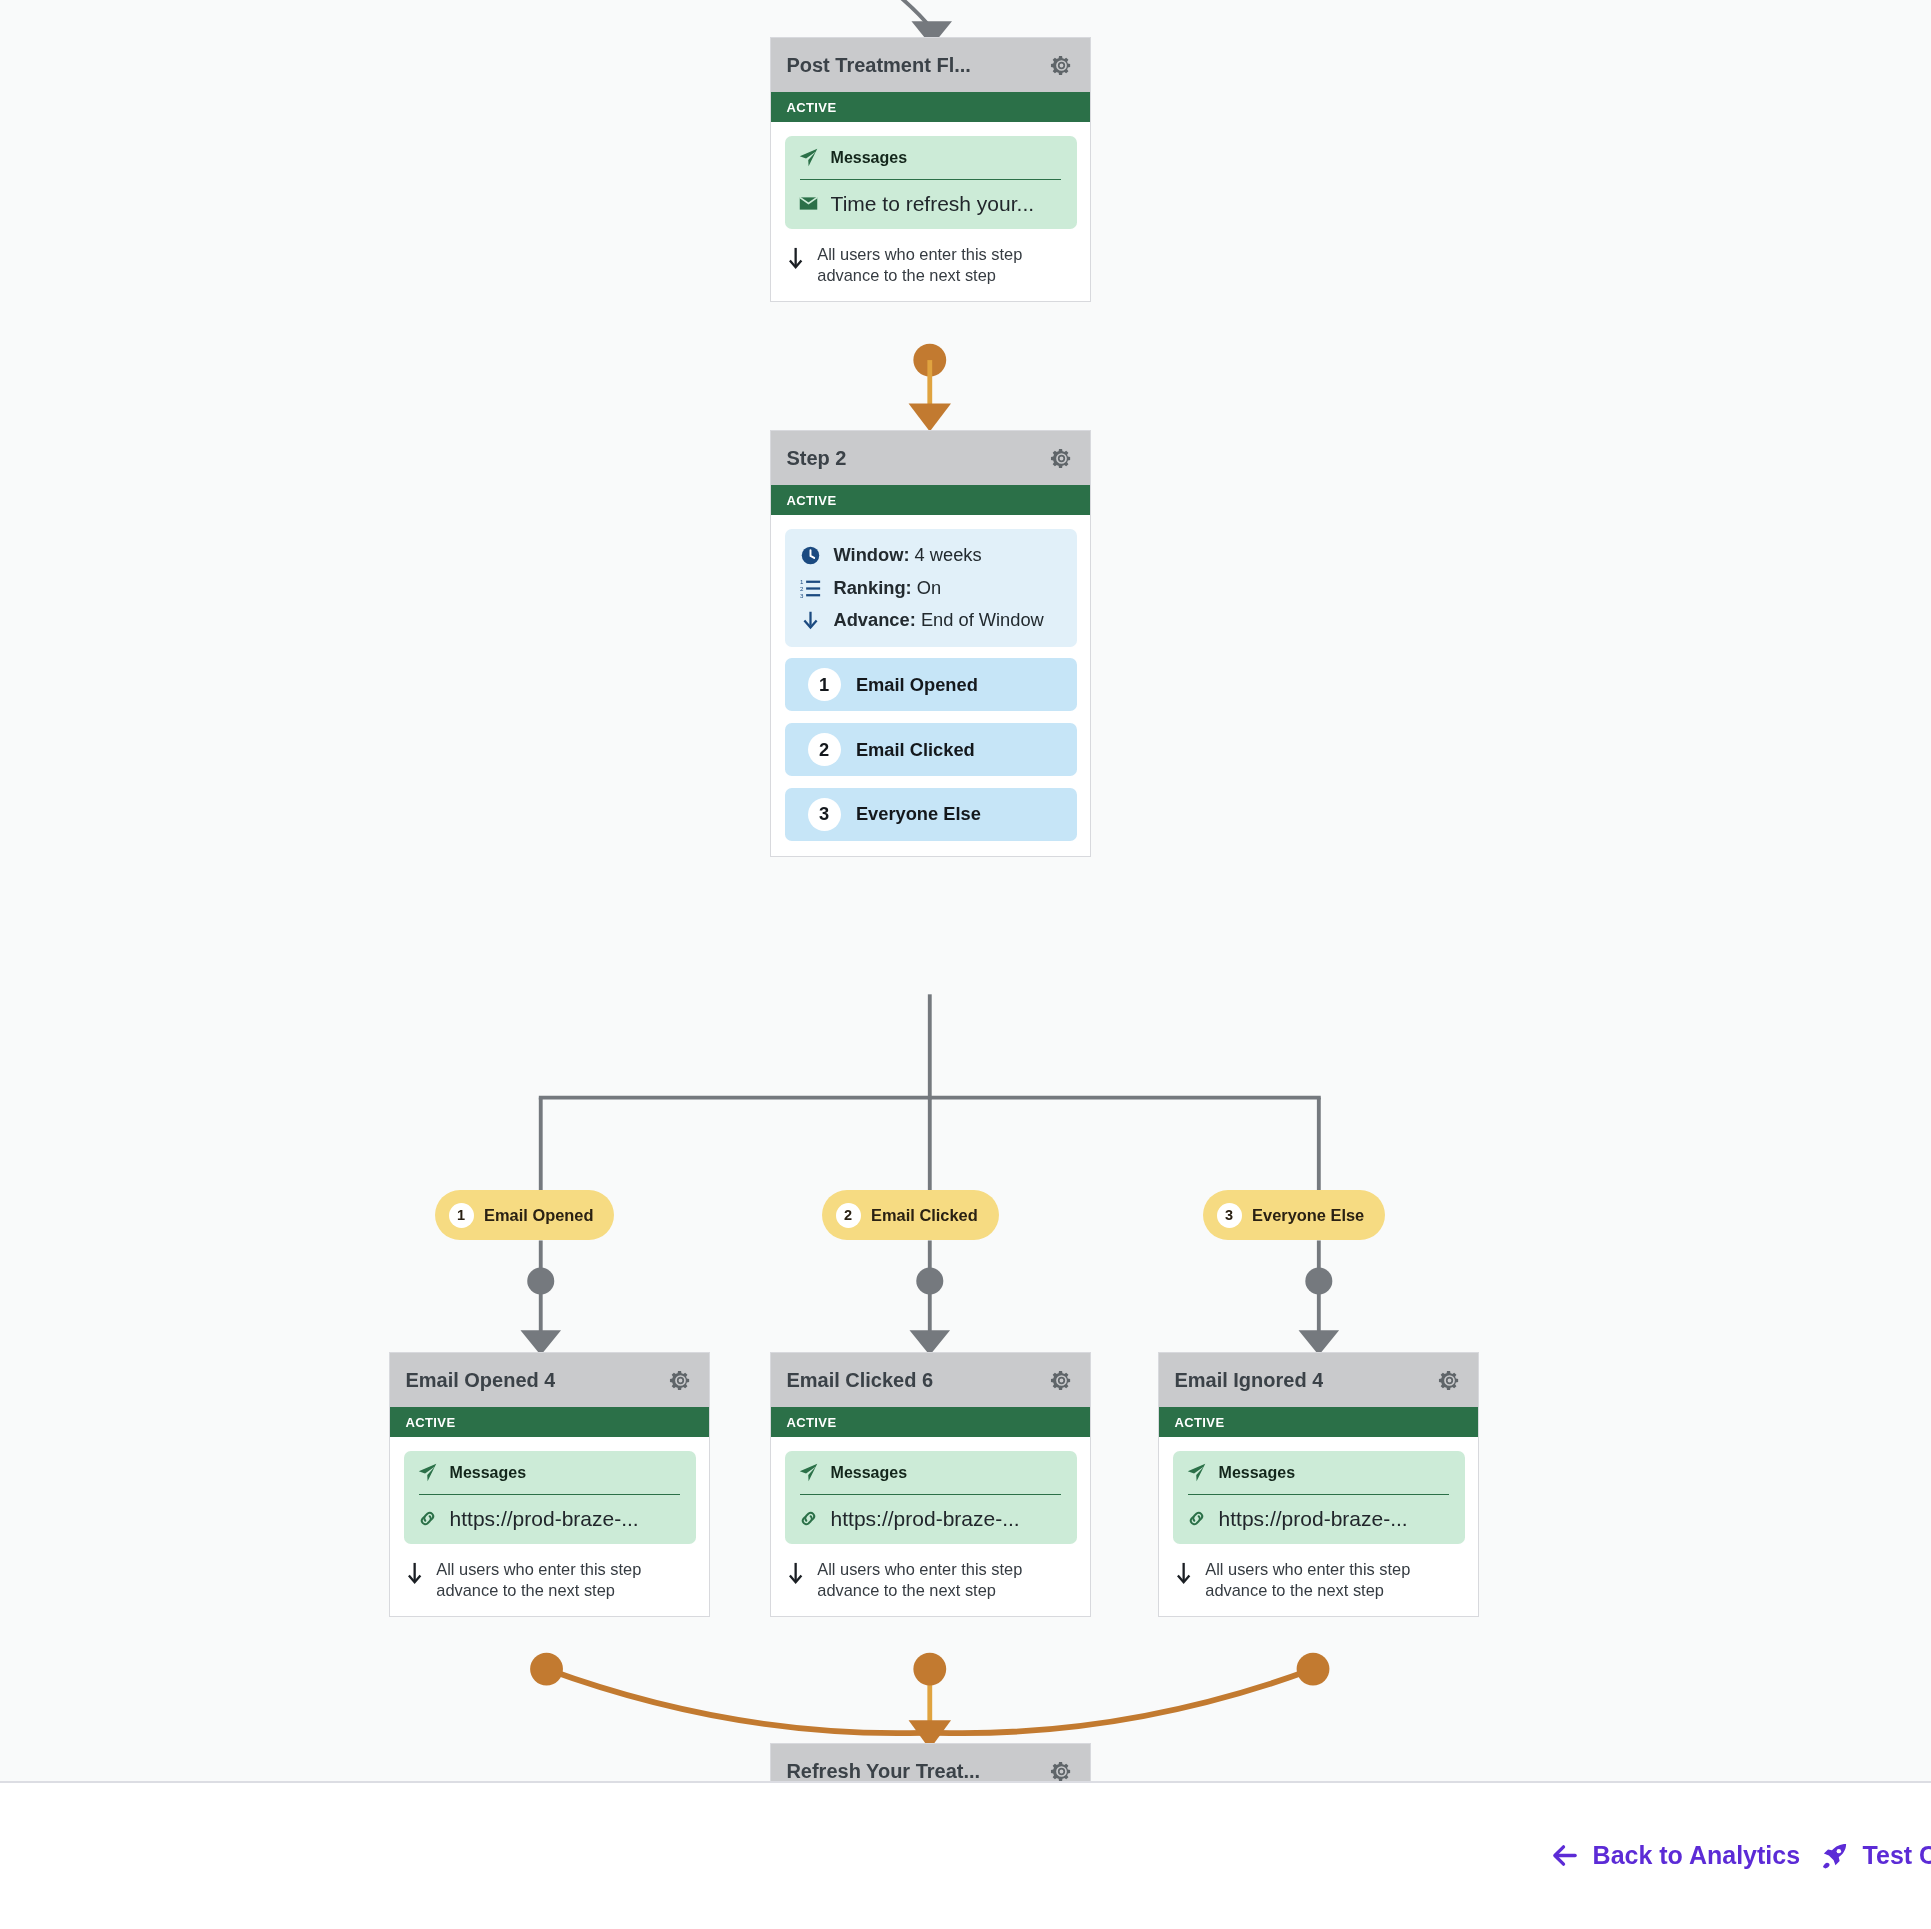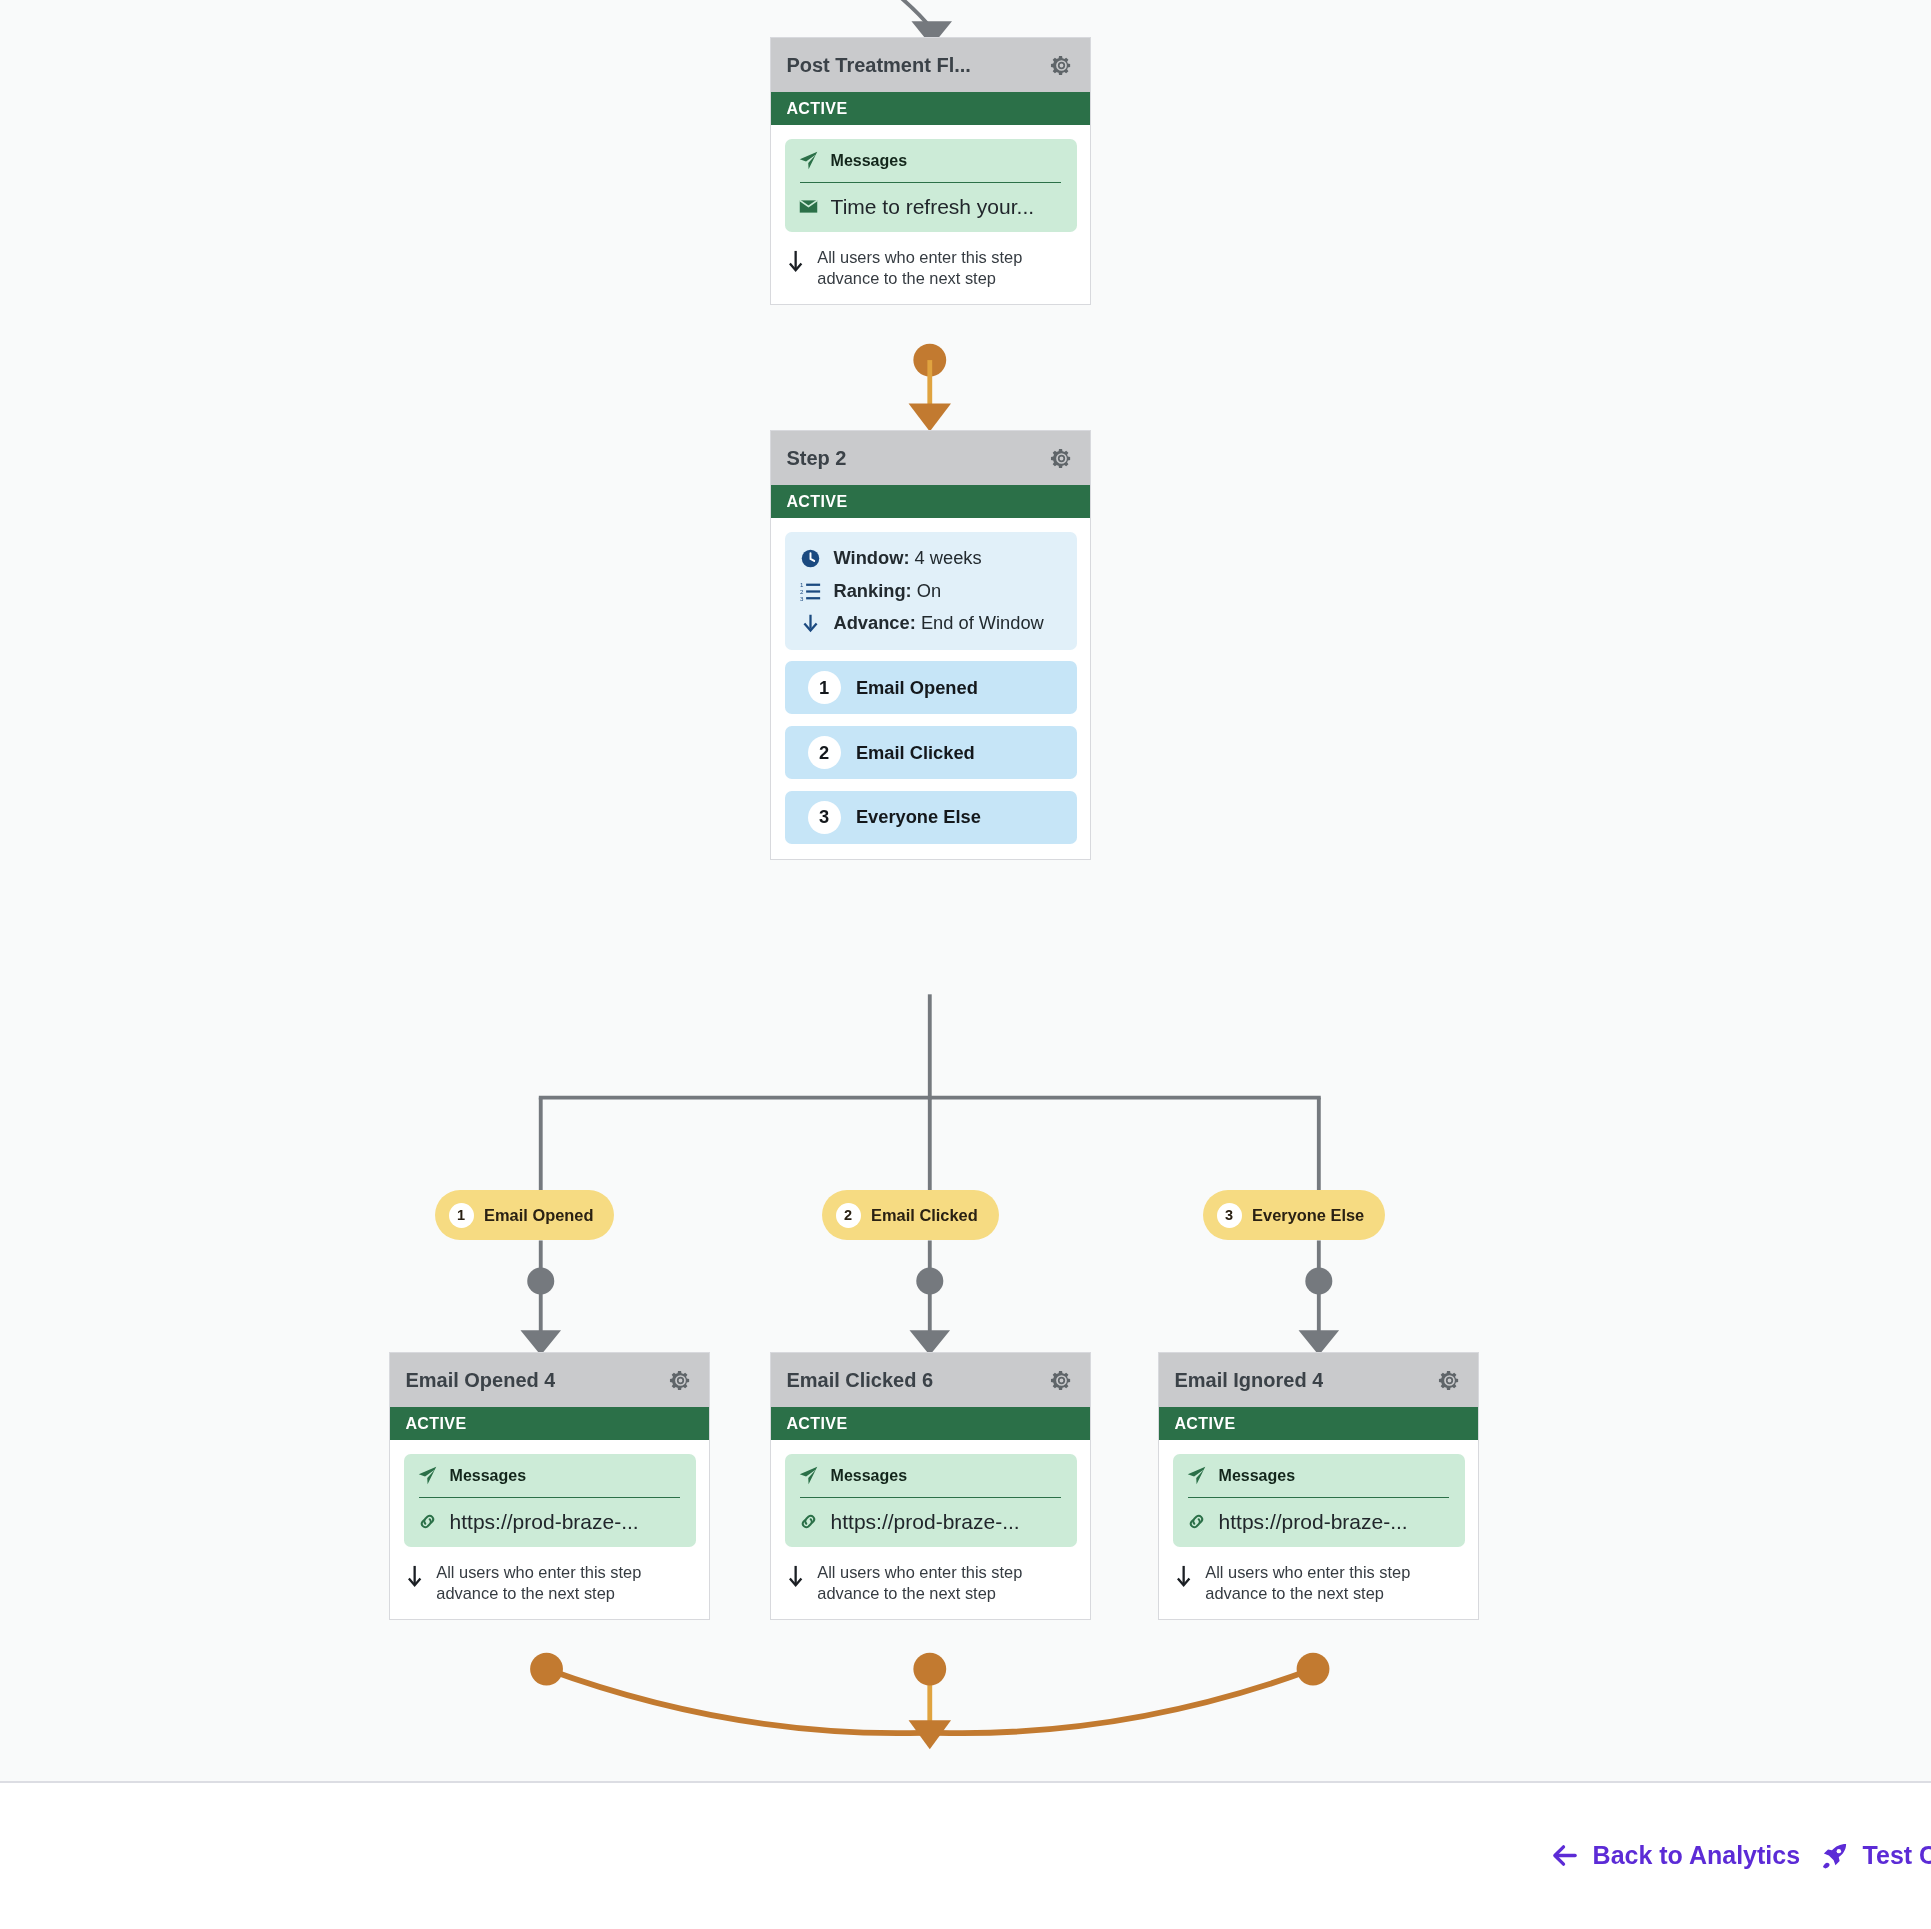--- a/index.html
+++ b/index.html
@@ -43,21 +43,21 @@
     font-size: 20px;
     color: #3b4248;
     font-weight: 700;
     white-space: nowrap;
     overflow: hidden;
   }
   .gear { width: 23px; height: 23px; flex: 0 0 auto; display:block; }
   .status-bar {
     background: #2b7048;
     color: #ffffff;
-    font-size: 16px;
+    font-size: 13px;
     font-weight: 700;
     letter-spacing: 0.4px;
     padding: 7.7px 15.4px;
   }
   .node-body { padding: 13.5px 13.5px 15.4px 13.5px; }
 
   
   .msg-panel {
     background: #ccebd7;
     border-radius: 6.8px;
@@ -480,20 +480,31 @@
           <svg class="adv-arrow" viewBox="0 0 20 26" fill="none" stroke="#1b1f24" stroke-width="2.4">
             <line x1="10" y1="2" x2="10" y2="21"></line>
             <polyline points="4,15 10,22 16,15" fill="none"></polyline>
           </svg>
         </span>
         <span class="advance-text">All users who enter this step advance to the next step</span>
       </div>
     </div>
   </div>
 
+  <div class="node" style="left:770px; top:1743px; width:321px;">
+    <div class="node-header">
+      <span class="node-title">Refresh Your Treat...</span>
+      <span>
+        <svg class="gear" viewBox="0 0 24 24" fill="#5f6569">
+          <path d="M12 8.2a3.8 3.8 0 1 0 0 7.6 3.8 3.8 0 0 0 0-7.6zm0 5.8a2 2 0 1 1 0-4 2 2 0 0 1 0 4z"></path>
+          <path d="M21 13.6v-3.2l-2.4-.4a6.9 6.9 0 0 0-.8-1.9l1.4-2-2.3-2.3-2 1.4a6.9 6.9 0 0 0-1.9-.8L12.6 2h-3.2l-.4 2.4a6.9 6.9 0 0 0-1.9.8l-2-1.4L2.8 6.1l1.4 2a6.9 6.9 0 0 0-.8 1.9L1 10.4v3.2l2.4.4c.2.7.4 1.3.8 1.9l-1.4 2 2.3 2.3 2-1.4c.6.4 1.2.6 1.9.8l.4 2.4h3.2l.4-2.4c.7-.2 1.3-.4 1.9-.8l2 1.4 2.3-2.3-1.4-2c.4-.6.6-1.2.8-1.9l2.4-.4zM12 17.6a5.6 5.6 0 1 1 0-11.2 5.6 5.6 0 0 1 0 11.2z"></path>
+        </svg>
+      </span>
+    </div>
+  </div>
 
 </div>
 
 <div id="footer">
   <div class="footer-action">
     <span>
       <svg class="footer-ico" viewBox="0 0 30 30" fill="none" stroke="#5c2bd6" stroke-width="3.4" stroke-linecap="round" stroke-linejoin="round">
         <line x1="26" y1="15" x2="6" y2="15"></line>
         <polyline points="14,6 5,15 14,24"></polyline>
       </svg>

